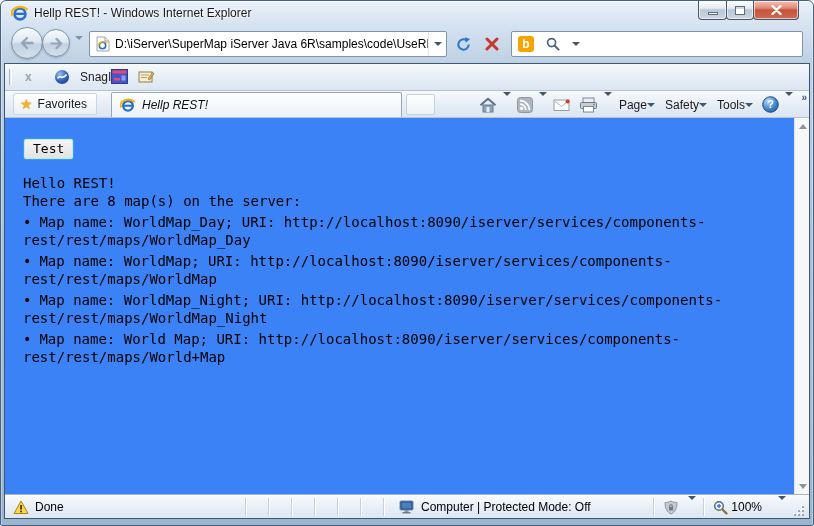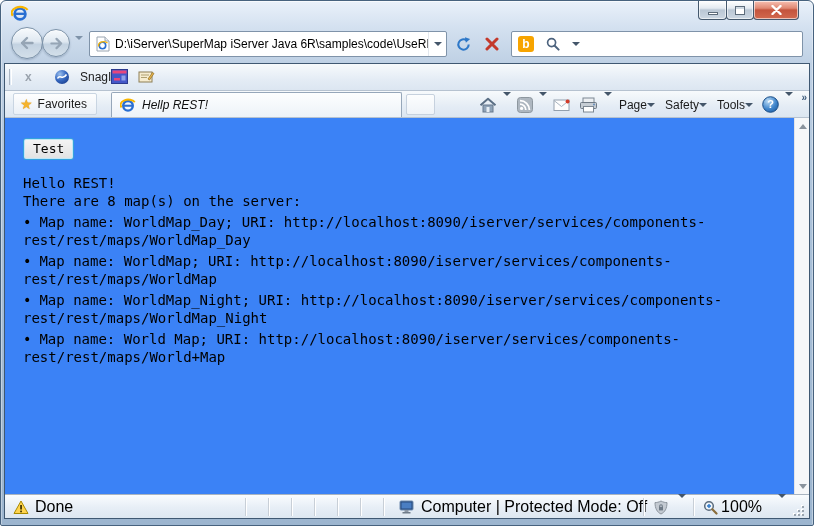--- a/index.html
+++ b/index.html
@@ -102,21 +102,21 @@
     padding:2px 9px 3px; background:linear-gradient(#f5f5f5,#e2e2e2);
     border:1px solid #35a2dc; border-radius:3px; box-shadow:0 0 0 1px #c2e6f6 inset; }
 
   .doc { position:absolute; left:18px; top:56px; right:26px; font:14px/18px "DejaVu Sans Mono",monospace; color:#000; }
   .doc .line { white-space:nowrap; }
   .doc .li { margin-top:3px; }
   .doc .b { margin-right:8px; }
 
   
   .statusbar { position:relative; flex:0 0 24px; border-top:1px solid #a9b4c0;
-    background:linear-gradient(#fafcfe,#e7eef6 55%,#dde7f1); font-size:16px; color:#000; }
+    background:linear-gradient(#fafcfe,#e7eef6 55%,#dde7f1); font-size:12px; color:#000; }
   .sb-item { position:absolute; top:0; height:24px; display:flex; align-items:center; gap:6px; }
   .sb-sep { position:absolute; top:3px; height:18px; width:1px; background:#c8cfd7; box-shadow:1px 0 0 #fff; }
   .sb-right { position:absolute; right:4px; top:0; height:24px; display:flex; align-items:center; }
   .sb-right > * { margin-left:7px; }
   .grip { width:12px; height:12px; margin-top:8px; position:relative; }
   .grip i { position:absolute; width:2px; height:2px; background:#9aa5b0; box-shadow:-1px -1px 0 #fff; }
   .grip i:nth-child(1){ right:1px; bottom:1px; } .grip i:nth-child(2){ right:1px; bottom:5px; }
   .grip i:nth-child(3){ right:5px; bottom:1px; } .grip i:nth-child(4){ right:1px; bottom:9px; }
   .grip i:nth-child(5){ right:5px; bottom:5px; } .grip i:nth-child(6){ right:9px; bottom:1px; }
 
@@ -128,20 +128,21 @@
 <div class="window">
 
   <div class="titlebar">
     <span class="title-ie">
       <svg width="18" height="18" viewBox="0 0 20 20">
         <circle cx="10" cy="11" r="6" fill="none" stroke="#2a6fd2" stroke-width="3"></circle>
         <rect x="5" y="9.6" width="11" height="2.6" fill="#2a6fd2"></rect>
         <path d="M2 13 A 9.5 6.5 0 0 1 18.5 6.5" stroke="#f8b500" stroke-width="2.4" fill="none"></path>
       </svg>
     </span>
+    <span class="title-text">Hellp REST! - Windows Internet Explorer</span>
     <div class="win-controls">
       <div class="win-btn min">
           <span class="glyph-min"></span>
         </div>
       <div class="win-btn max">
           <span class="glyph-max"></span>
         </div>
       <div class="win-btn close">
         <svg width="11" height="10" viewBox="0 0 11 10">
           <path d="M1.5 1 L9.5 9 M9.5 1 L1.5 9" stroke="#fff" stroke-width="2.4" stroke-linecap="round"></path>

